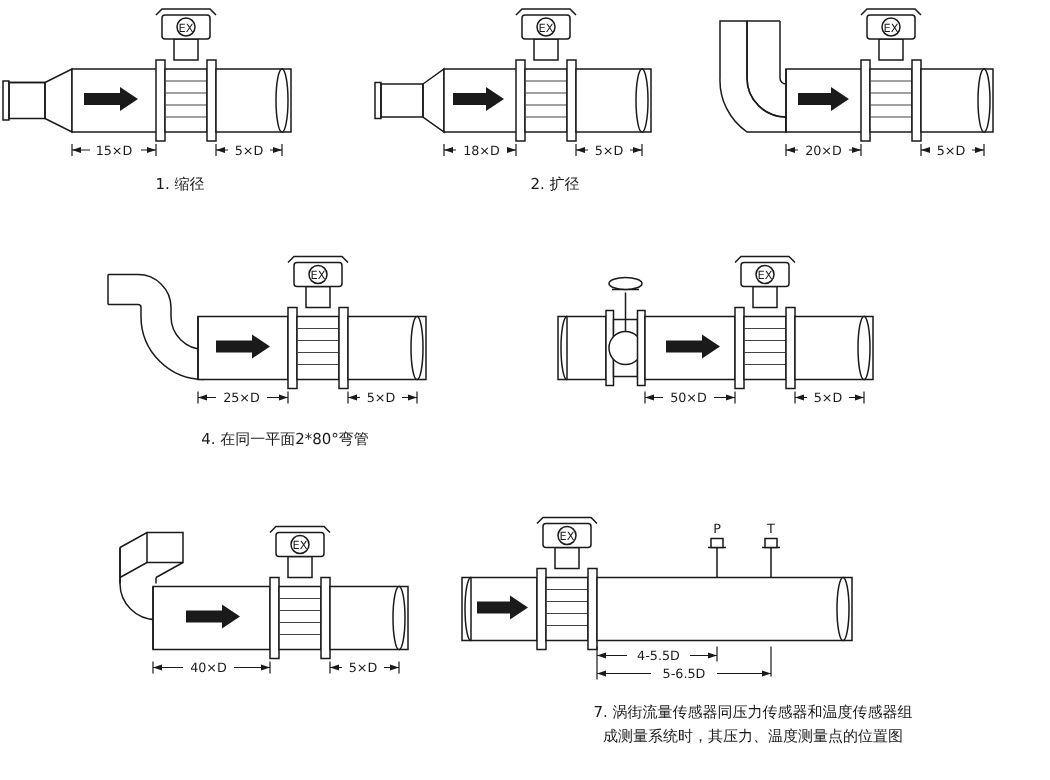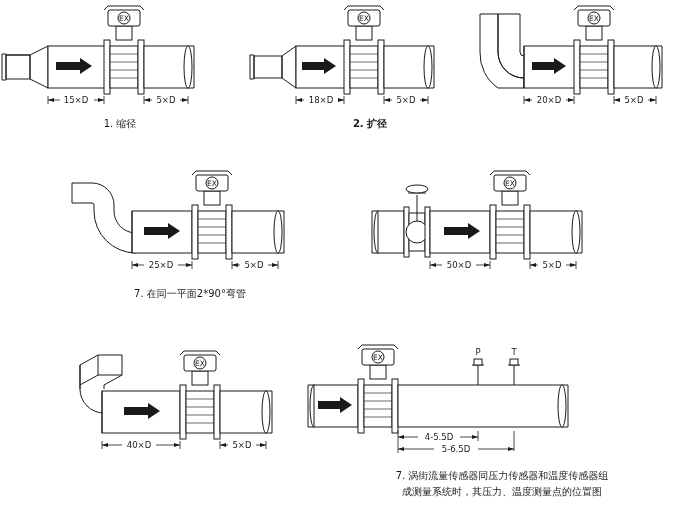--- a/index.html
+++ b/index.html
@@ -117,21 +117,21 @@
       <path class="dim" d="M56 96 L56 104 M104 96 L104 104 M144 96 L144 104 M188 96 L188 104"></path>
       <path class="dim" d="M56 100 L104 100 M144 100 L188 100"></path>
       <path class="arrow-body" d="M56 100 L62 98 L62 102 Z M104 100 L98 98 L98 102 Z"></path>
       <path class="arrow-body" d="M144 100 L150 98 L150 102 Z M188 100 L182 98 L182 102 Z"></path>
       <rect x="64" y="94" width="34" height="12" fill="#ffffff"></rect>
       <text class="txt" x="81" y="103" text-anchor="middle">18×D</text>
       <rect x="152" y="94" width="28" height="12" fill="#ffffff"></rect>
       <text class="txt" x="166" y="103" text-anchor="middle">5×D</text>
     </svg>
   </div>
-  <div class="caption" style="left:290px; top:116px; width:160px;font-weight:bold;">2. 扩径</div>
+  <div class="caption" style="left:290px; top:116px; width:160px;">2. 扩径</div>
 
   <div class="fig" style="left:470px; top:0px;">
     <svg width="230" height="110" viewBox="0 0 230 110">
 
       <path class="ln" d="M18 14 L18 52 A26 26 0 0 0 44 78 L44 88 L18 88 A42 42 0 0 1 -0 52 L0 14 Z" transform="translate(10,0)"></path>
       <path class="ln" d="M28 14 L50 14"></path>
       <path class="ln" d="M28 14 L28 52 A26 26 0 0 0 54 78"></path>
       <path class="ln" d="M50 14 L50 52 A4 4 0 0 0 54 56"></path>
 
       <rect class="ln fillw" x="54" y="46" width="52" height="42"></rect>
@@ -189,21 +189,21 @@
       <path class="dim" d="M62 96 L62 104 M122 96 L122 104 M162 96 L162 104 M208 96 L208 104"></path>
       <path class="dim" d="M62 100 L122 100 M162 100 L208 100"></path>
       <path class="arrow-body" d="M62 100 L68 98 L68 102 Z M122 100 L116 98 L116 102 Z"></path>
       <path class="arrow-body" d="M162 100 L168 98 L168 102 Z M208 100 L202 98 L202 102 Z"></path>
       <rect x="74" y="94" width="34" height="12" fill="#ffffff"></rect>
       <text class="txt" x="91" y="103" text-anchor="middle">25×D</text>
       <rect x="170" y="94" width="28" height="12" fill="#ffffff"></rect>
       <text class="txt" x="184" y="103" text-anchor="middle">5×D</text>
     </svg>
   </div>
-  <div class="caption" style="left:80px; top:286px; width:220px;">7. 在同一平面2*90°弯管</div>
+  <div class="caption" style="left:80px; top:286px; width:220px;">4. 在同一平面2*80°弯管</div>
 
   <div class="fig" style="left:370px; top:165px;">
     <svg width="260" height="110" viewBox="0 0 260 110">
 
       <path class="ln" d="M8 46 L2 46 L2 88 L8 88"></path>
       <ellipse class="ln fillw" cx="8" cy="67" rx="4" ry="21"></ellipse>
       <rect class="ln fillw" x="8" y="46" width="26" height="42"></rect>
 
       <rect class="ln fillw" x="34" y="42" width="5" height="50"></rect>
       <path class="ln fillw" d="M39 48 L55 48 L55 86 L39 86 Z"></path>

